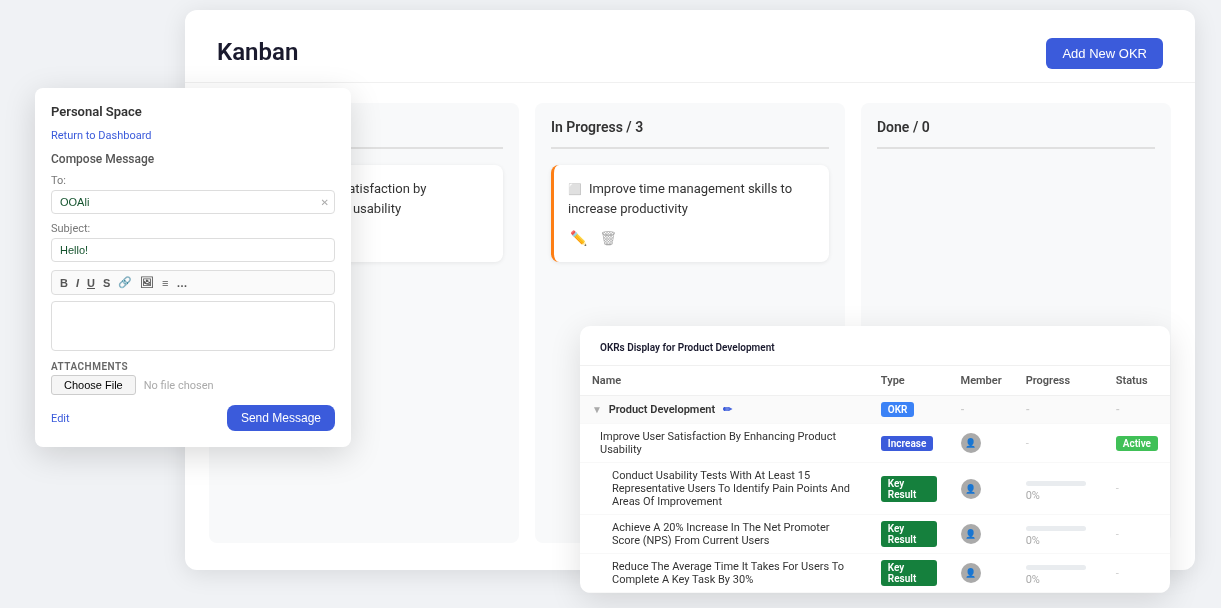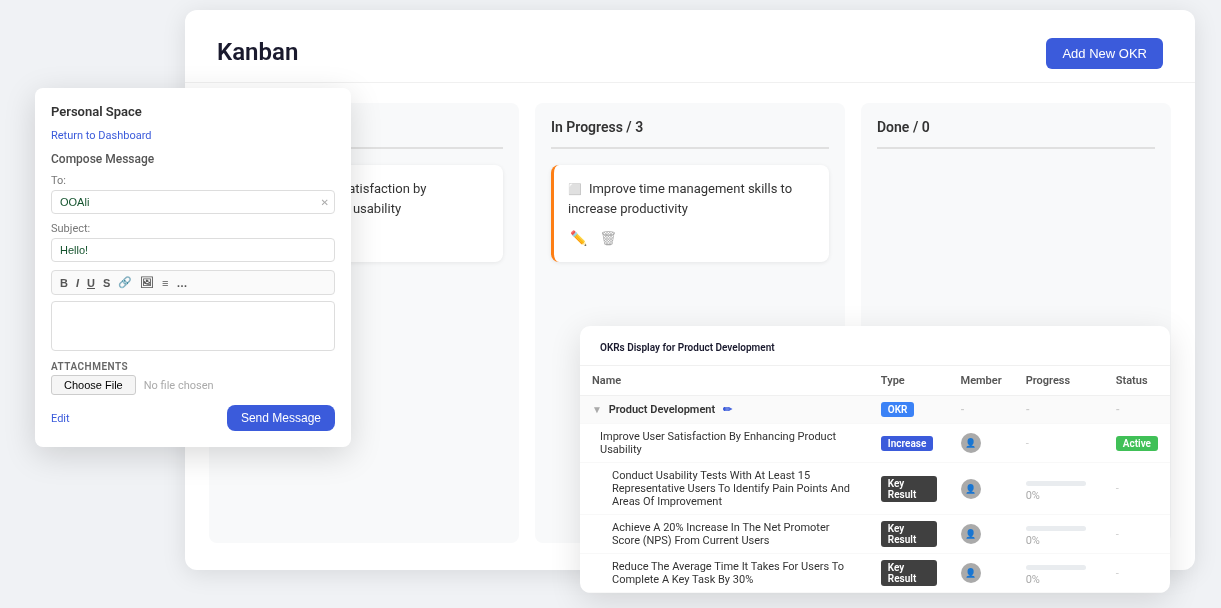--- a/index.html
+++ b/index.html
@@ -344,21 +344,21 @@
       display: inline-block;
       padding: 2px 7px;
       border-radius: 3px;
       font-size: 10px;
       font-weight: 600;
       color: white;
     }
 
     .badge-okr { background: #3b82f6; }
     .badge-objective { background: #3b5bdb; }
-    .badge-key-result { background: #404040; }
+    .badge-key-result { background: #15803d; }
     .badge-active { background: #40c057; }
 
     .progress-bar-wrap {
       width: 60px;
       height: 5px;
       background: #e9ecef;
       border-radius: 3px;
       overflow: hidden;
       display: inline-block;
     }

